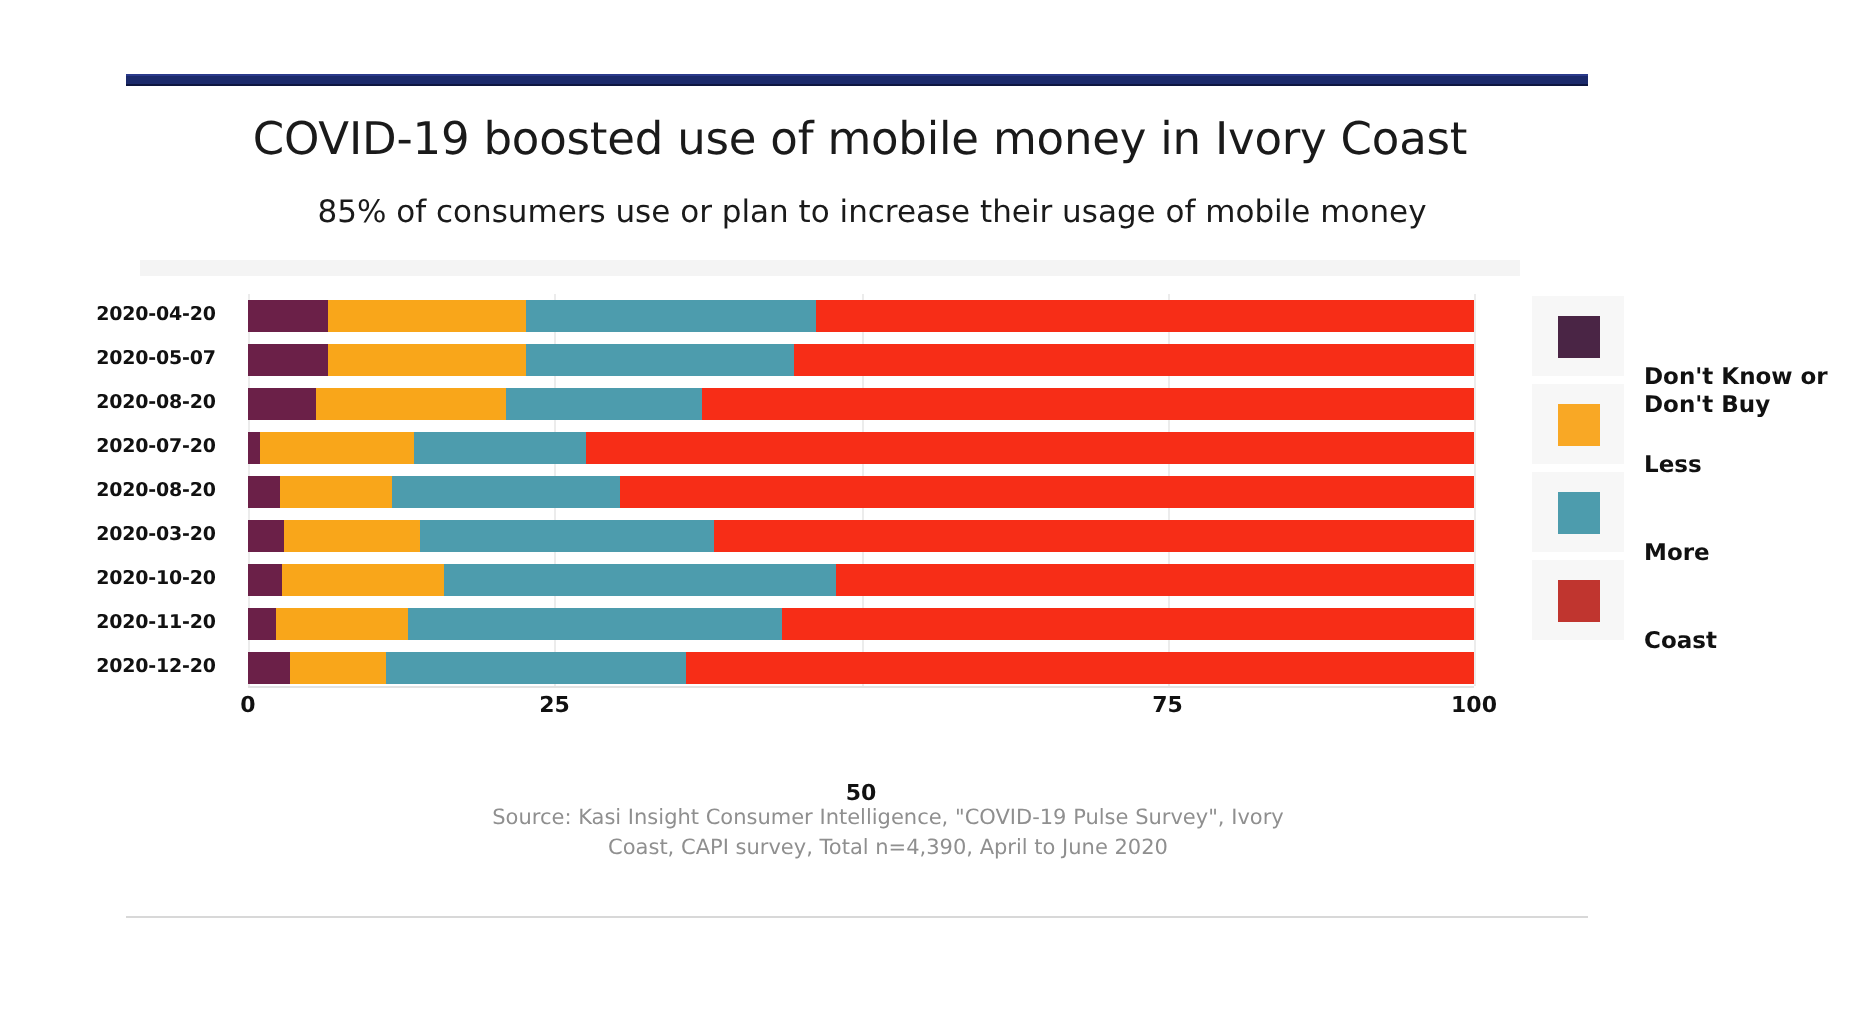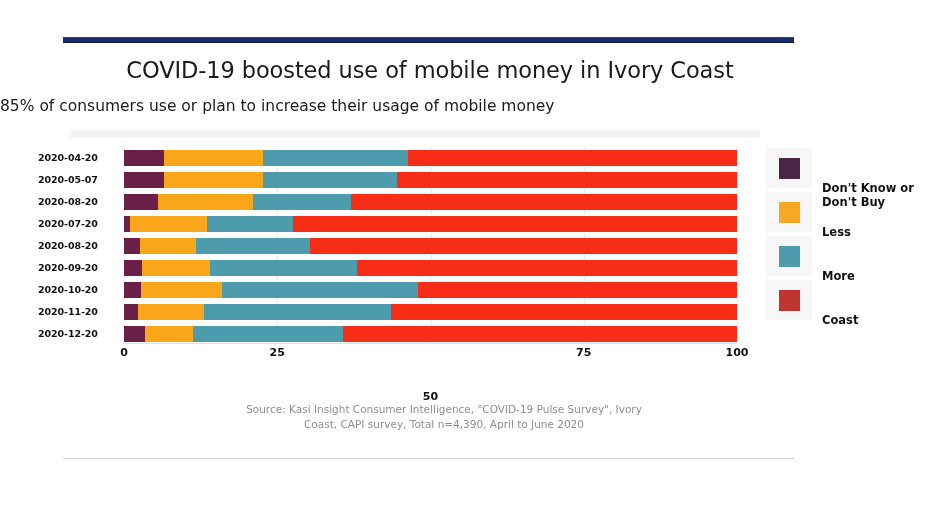--- a/index.html
+++ b/index.html
@@ -42,21 +42,21 @@
     text-align: center;
     font-size: 22.5px;
     color: #1a1a1a;
     letter-spacing: -0.1px;
     font-weight: 400;
   }
   .subtitle {
     position: absolute;
     left: 0; top: 97px;
     width: 872px;
-    text-align: left;
+    text-align: center;
     font-size: 15.5px;
     color: #1a1a1a;
     font-weight: 400;
   }
 
   
   .plot-wrap {
     position: absolute;
     left: 0; top: 0;
     width: 925px; height: 506px;
@@ -75,21 +75,21 @@
     left: 38px;
     top: 147px;
     width: 80px;
   }
   .ylabel {
     height: 22px;
     line-height: 22px;
     font-size: 9.5px;
     font-weight: bold;
     color: #111;
-    text-align: left;
+    text-align: center;
     letter-spacing: -0.1px;
   }
 
   .bars {
     position: absolute;
     left: 124px;
     top: 147px;
     width: 613px;
   }
   .barrow {
@@ -236,21 +236,21 @@
         <div class="gridline" style="left: 583.75px;"></div>
         <div class="gridline" style="left: 737px;"></div>
       </div>
 
     <div class="ylabels" id="ylabels">
         <div class="ylabel">2020-04-20</div>
         <div class="ylabel">2020-05-07</div>
         <div class="ylabel">2020-08-20</div>
         <div class="ylabel">2020-07-20</div>
         <div class="ylabel">2020-08-20</div>
-        <div class="ylabel">2020-09-20</div>
+        <div class="ylabel">2020-03-20</div>
         <div class="ylabel">2020-10-20</div>
         <div class="ylabel">2020-11-20</div>
         <div class="ylabel">2020-12-20</div>
       </div>
 
     <div class="bars" id="bars">
         <div class="barrow">
           <div class="bar">
             <div class="seg" style="background: rgb(107, 32, 72); width: 39.845px;"></div>
             <div class="seg" style="background: rgb(249, 166, 26); width: 99.306px;"></div>

